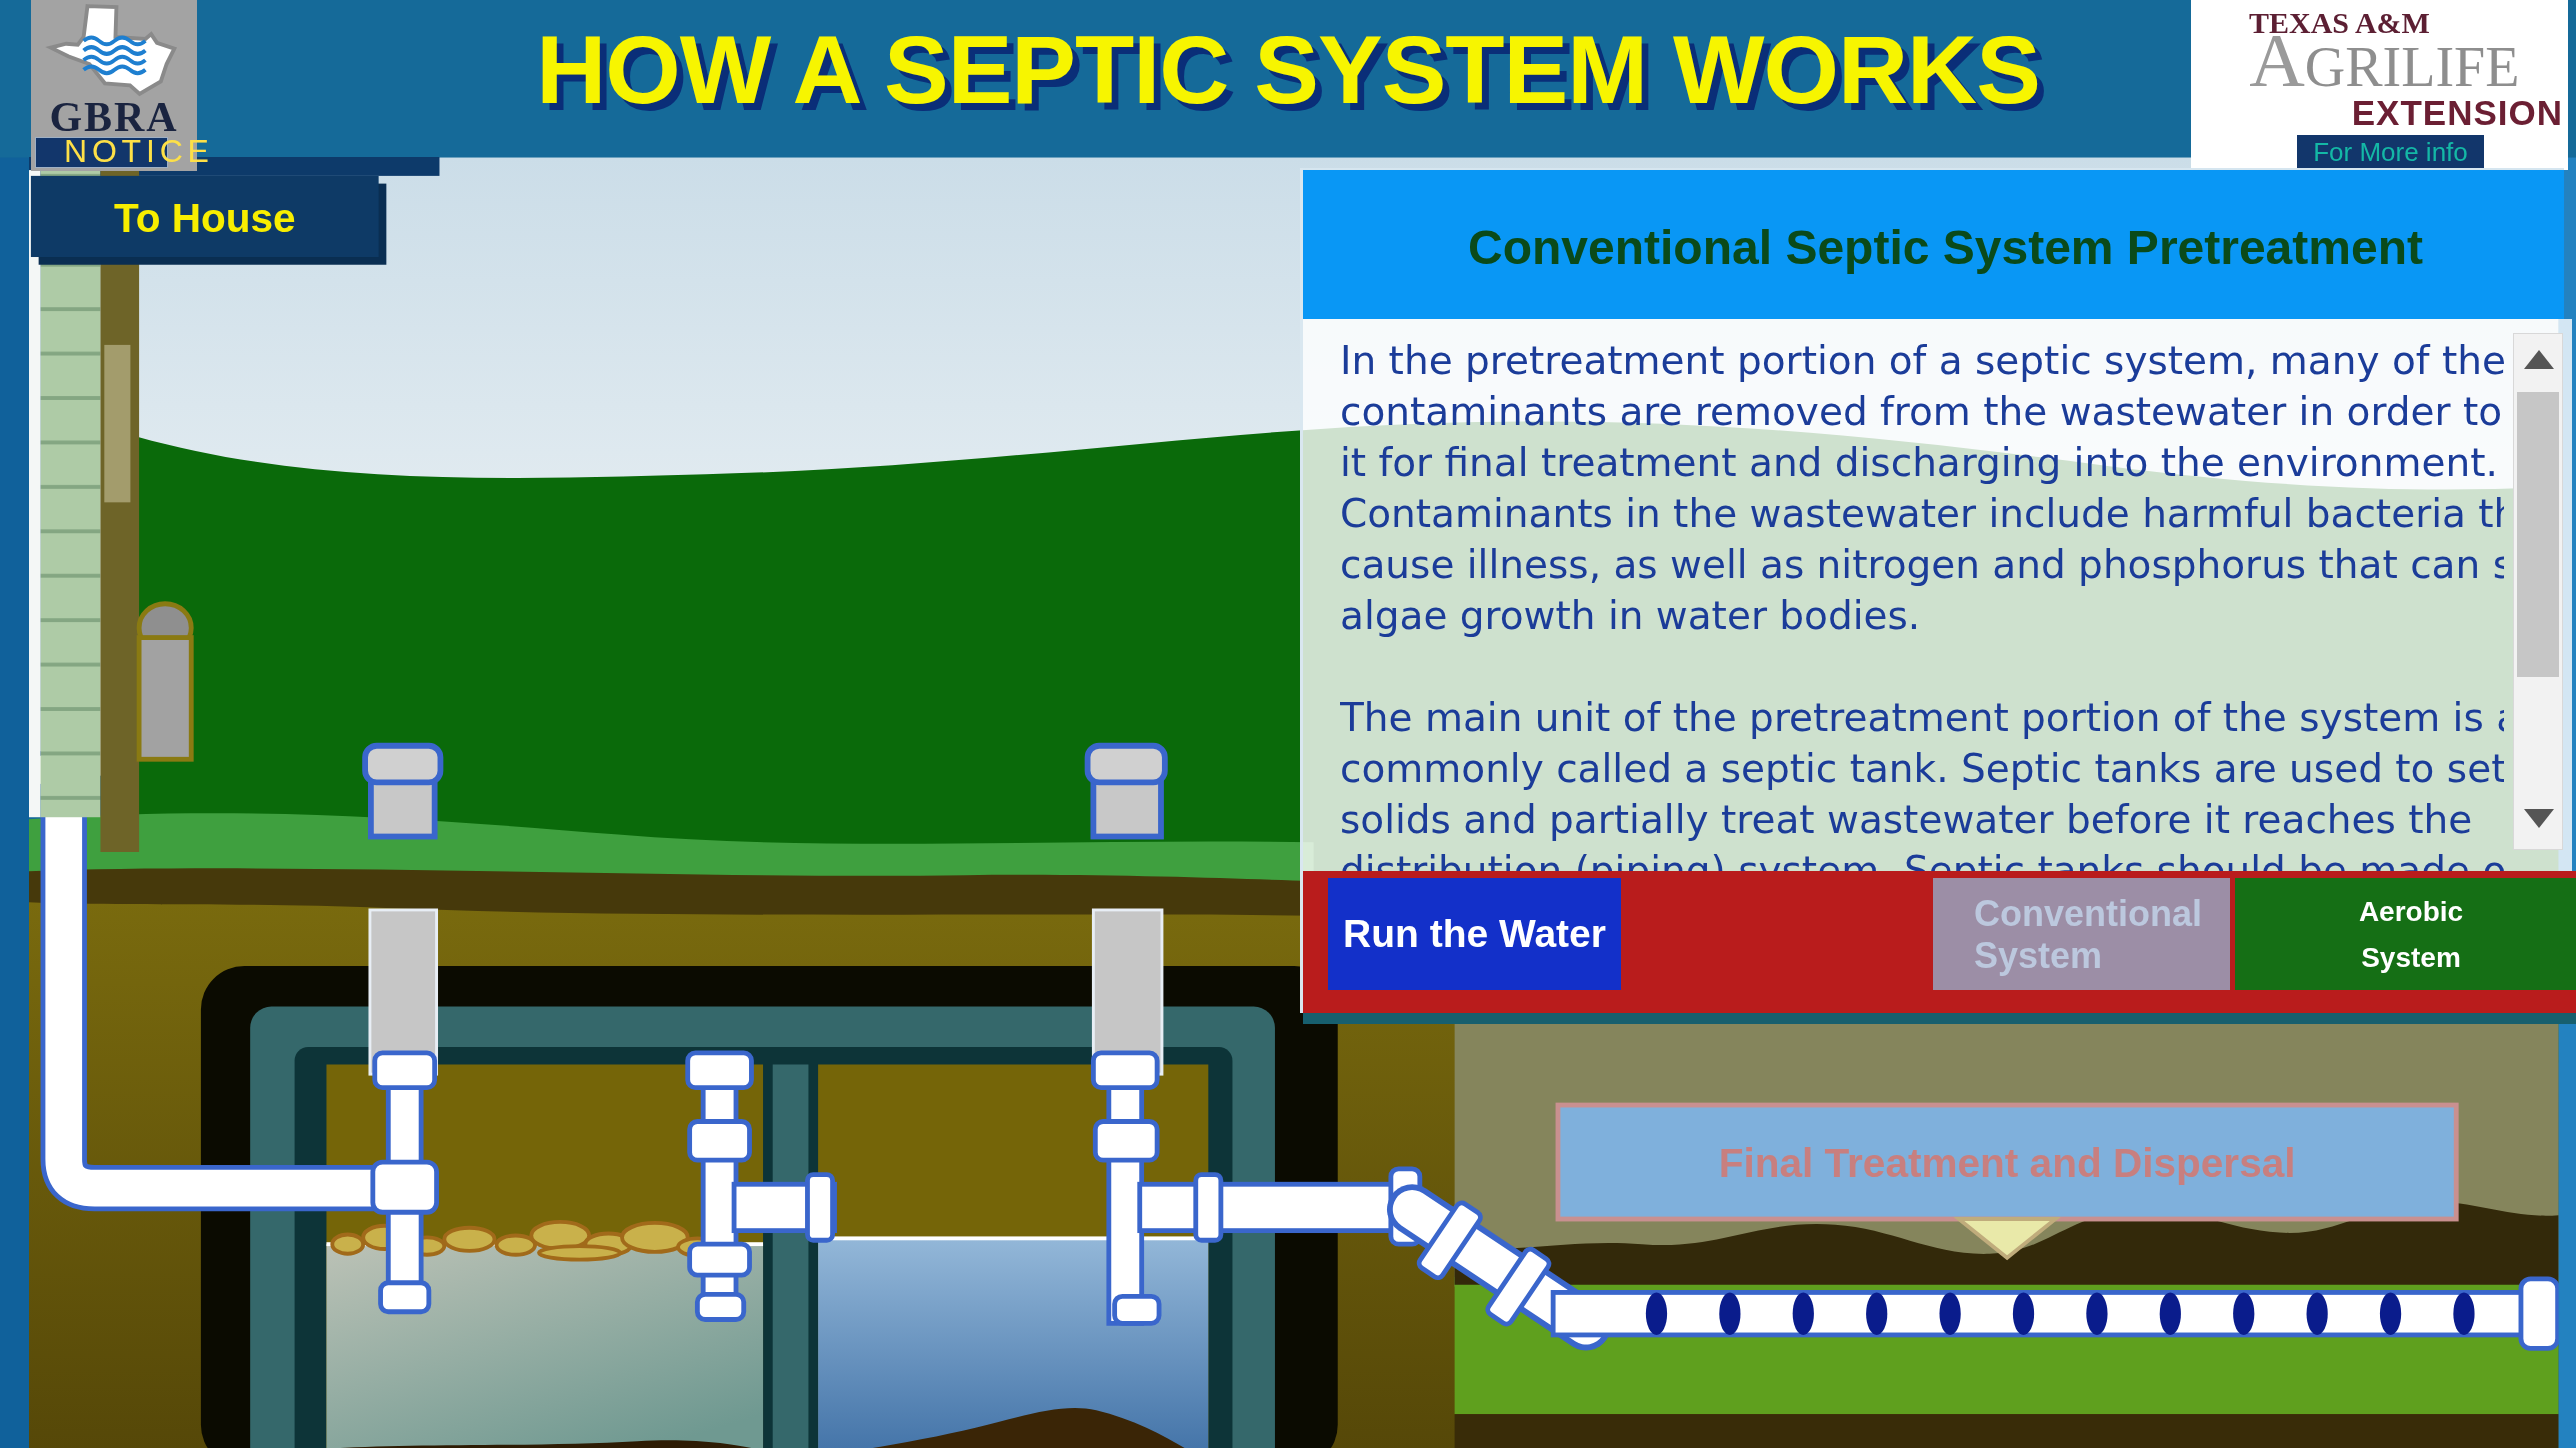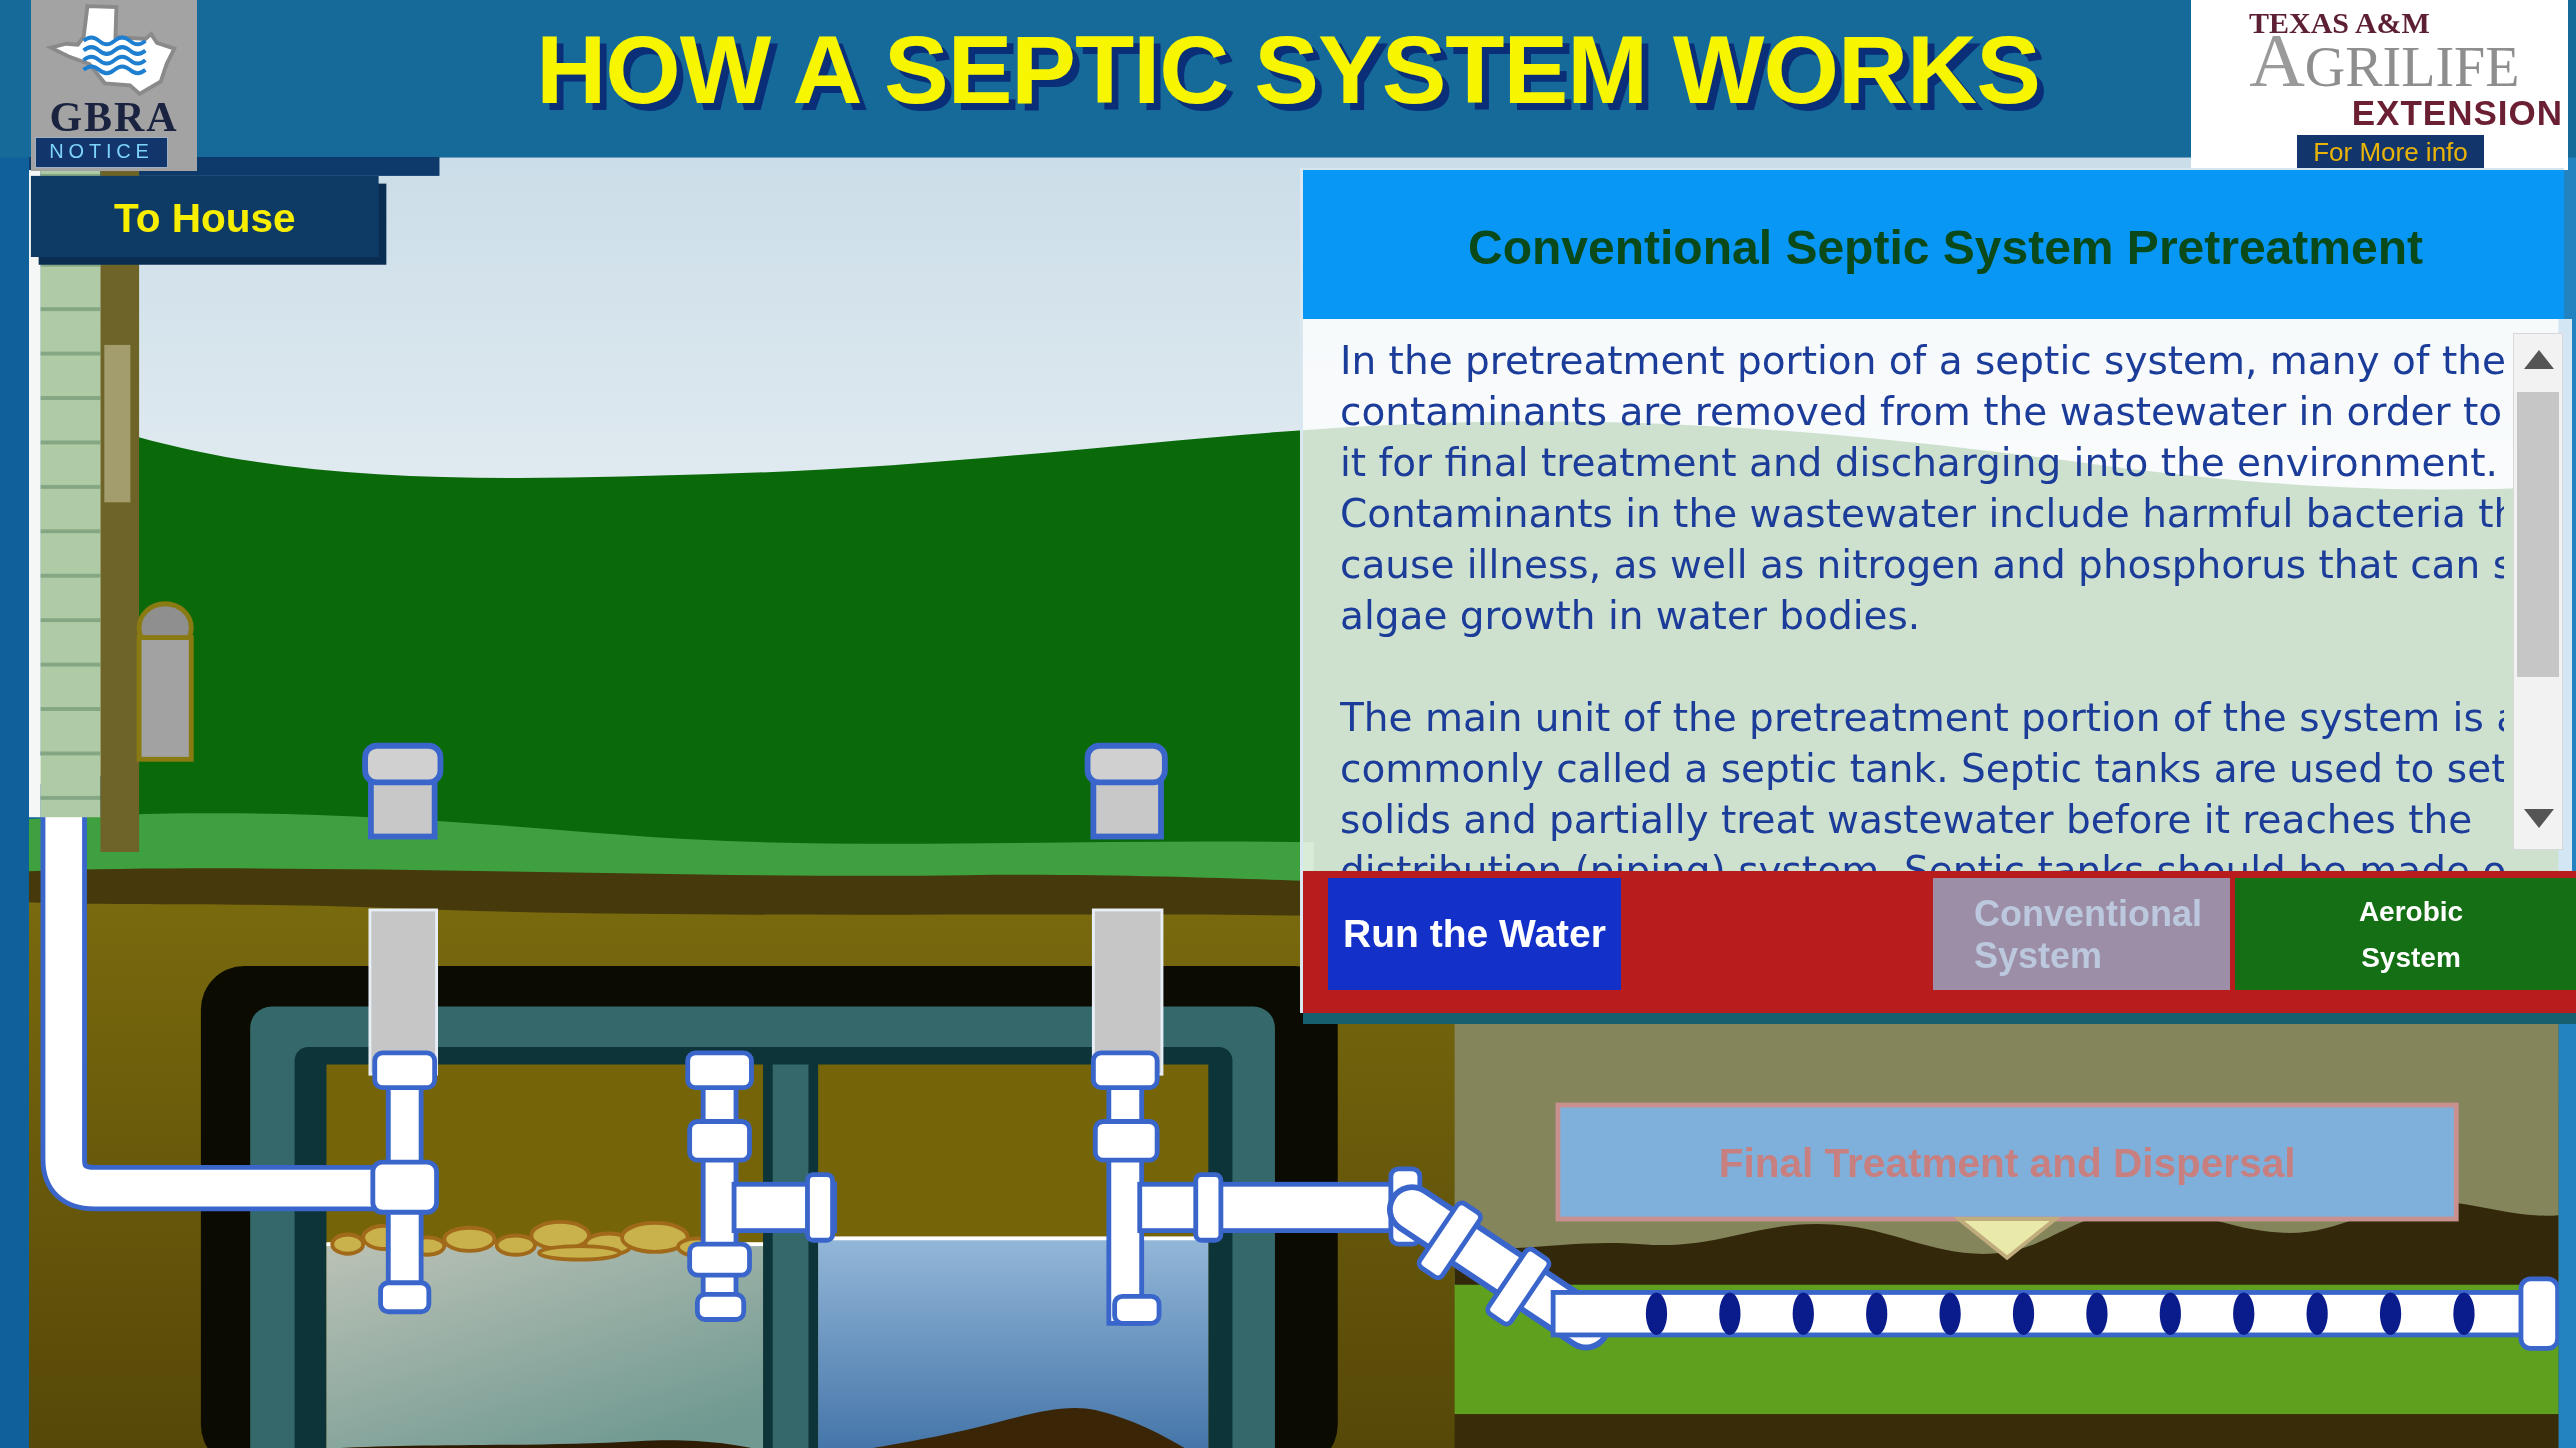--- a/index.html
+++ b/index.html
@@ -12,34 +12,34 @@
   #main-title{left:0;top:13.5px;width:2576px;text-align:center;
     font-size:97px;font-weight:bold;letter-spacing:-1px;color:#F7F500;
     text-shadow:6.8px 6.8px 0 #0A2E78;white-space:nowrap;z-index:6;}
 
   
   #gbra-box{left:31px;top:0;width:166px;height:171px;background:#a3a3a3;z-index:7;}
   #gbra-text{left:0;top:93px;width:166px;text-align:center;
     font-family:"Liberation Serif",serif;font-weight:bold;font-size:42px;
     color:#1A2440;letter-spacing:1.9px;}
   #notice-btn{left:35px;top:137px;width:133px;height:31px;background:#12366B;
-    border:1.9px solid #9FB0C4;box-sizing:border-box;color:#7dd3fc;font-size:20px;
-    letter-spacing:4.8px;text-align:center;line-height:27px;z-index:8;}
+    border:1.9px solid #9FB0C4;box-sizing:border-box;color:#fde047;font-size:32px;
+    letter-spacing:4.8px;text-align:center;line-height:27px;z-index:8;padding-left:28px;}
 
   
   #agrilife-box{left:2191px;top:0;width:377px;height:170px;background:#FFFFFF;z-index:7;}
   #tamu-line{left:58px;top:5.8px;width:309px;text-align:left;
     font-family:"Liberation Serif",serif;font-weight:bold;font-size:30px;color:#5C1F33;}
   #agrilife-line{left:19.3px;top:29px;width:348px;text-align:center;
     font-family:"Liberation Serif",serif;color:#8E8E8E;font-size:56px;line-height:62px;}
   #agrilife-line .big-a{font-size:77px;color:#9A9A9A;}
   #extension-line{left:68px;top:93px;width:304px;text-align:right;
     font-weight:bold;font-size:35px;color:#6B1F33;letter-spacing:1px;}
   #moreinfo-btn{left:2297px;top:135px;width:187px;height:34px;background:#12366B;
-    color:#eab308;font-size:26px;text-align:center;line-height:34px;z-index:8;}
+    color:#14b8a6;font-size:26px;text-align:center;line-height:34px;z-index:8;}
 
   
   #scene{left:0;top:0;width:2576px;height:1449px;z-index:1;}
 
   
   #panel{left:1300px;top:168px;width:1264px;height:845px;z-index:10;
     border-left:3.9px solid #D9E7F0;box-sizing:border-box;}
   #panel-header{left:0;top:0;width:100%;height:151px;background:#0997F5;
     border-top:2.9px solid #D6E6F0;box-sizing:border-box;}
   #panel-title{left:0;top:50px;width:100%;text-align:center;font-size:48px;

